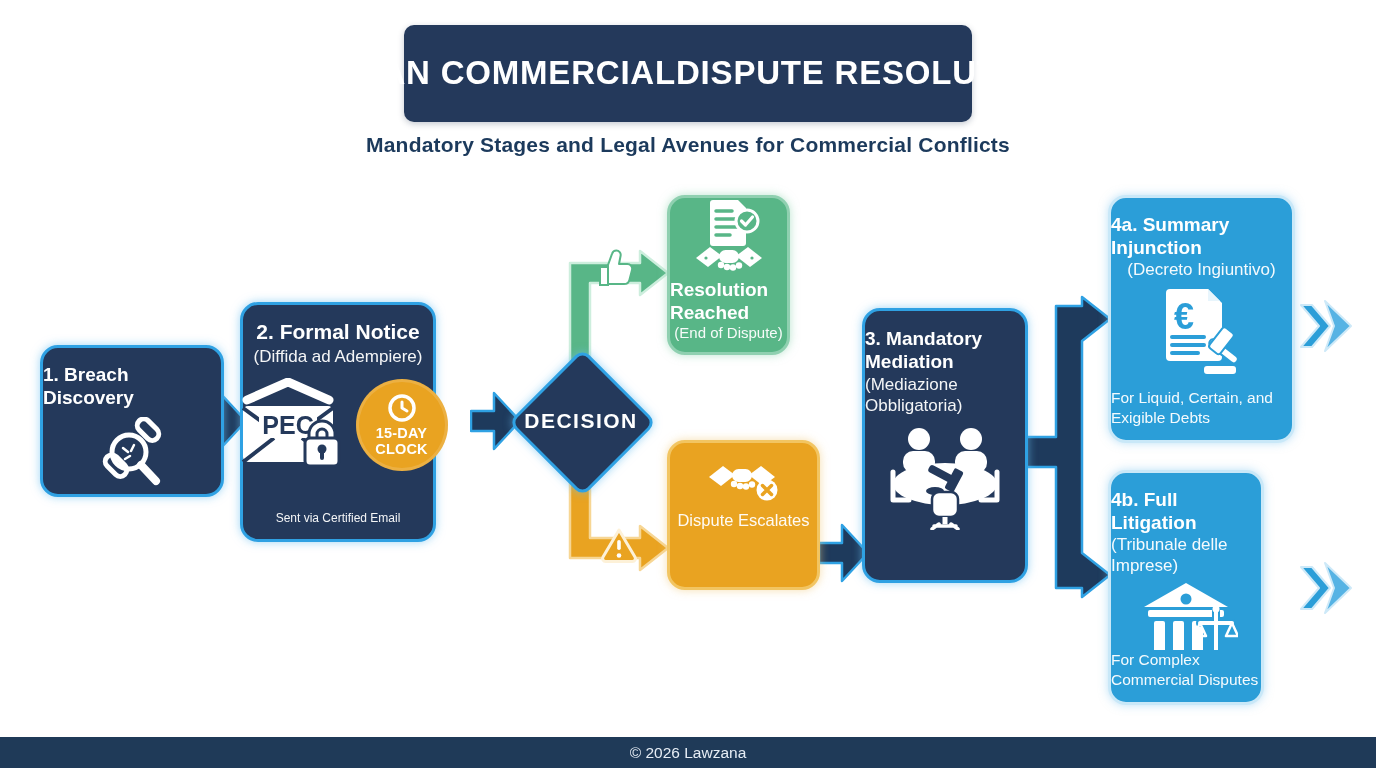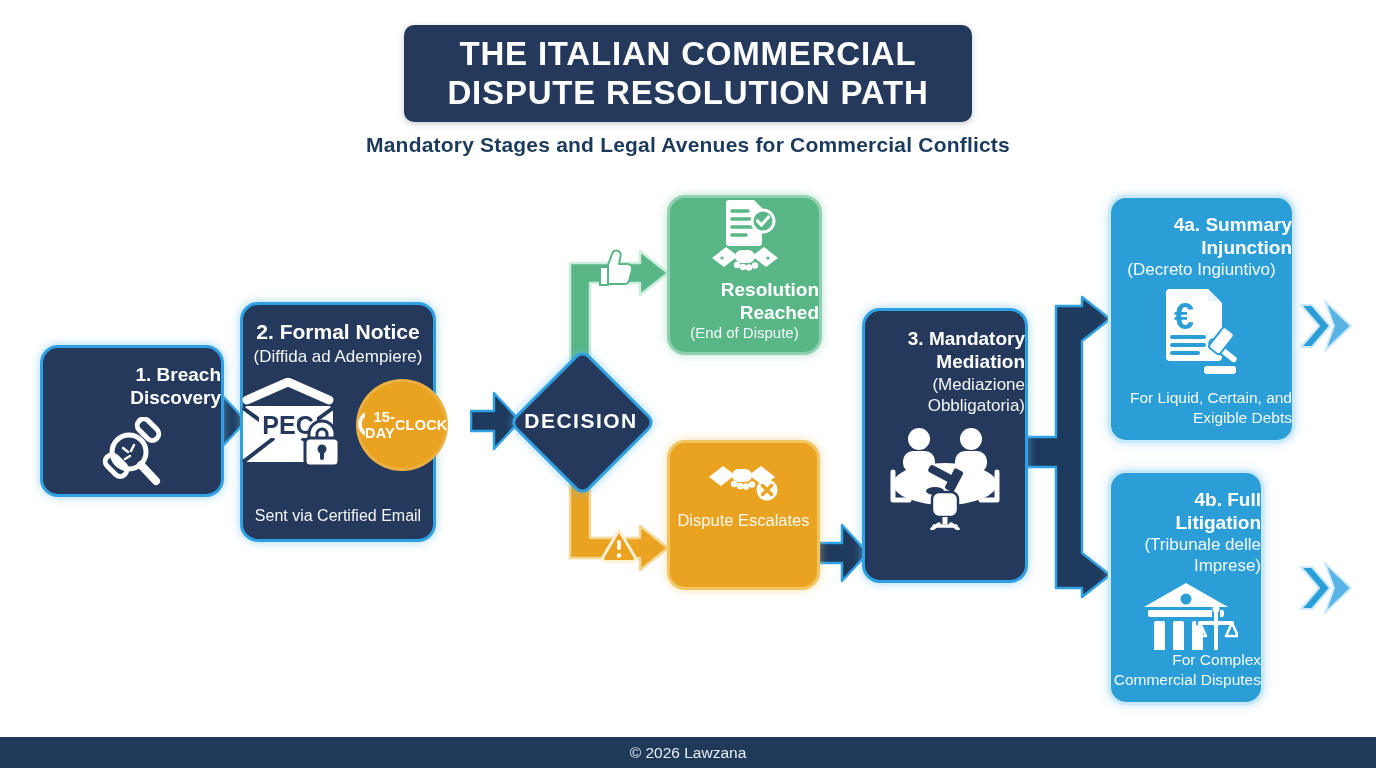--- a/index.html
+++ b/index.html
@@ -1,46 +1,46 @@
 <!DOCTYPE html>
 <html><head>
 <meta charset="utf-8">
 <style>
   html,body{margin:0;padding:0;background:#fff;}
   .canvas{position:relative;width:1376px;height:768px;background:#ffffff;overflow:hidden;
           font-family:"Liberation Sans","DejaVu Sans",sans-serif;}
   
   .title-box{position:absolute;left:404px;top:25px;width:568px;height:97px;background:#24395B;
-             border-radius:10px;display:flex;flex-direction:column;align-items:center;justify-content:center;
+             border-radius:10px;display:flex;align-items:center;justify-content:center;
              box-shadow:0 2px 6px rgba(20,40,70,.25);z-index:4;}
   .title-line{color:#fff;font-weight:700;font-size:33px;line-height:1.18;letter-spacing:.8px;white-space:nowrap;}
   .subtitle{position:absolute;left:0;top:133px;width:1376px;text-align:center;color:#1C3A5C;
             font-size:21px;font-weight:600;letter-spacing:.2px;}
   
   .node{position:absolute;border-radius:18px;display:flex;flex-direction:column;align-items:center;
-        text-align:right;color:#fff;box-sizing:border-box;z-index:2;}
+        text-align:left;color:#fff;box-sizing:border-box;z-index:2;}
   .navy{background:#24395B;border:3px solid #2FA1E3;box-shadow:0 0 10px rgba(106,190,240,.65);}
   .bright{background:#2B9ED8;border:3px solid #C9E8F8;box-shadow:0 0 10px rgba(120,195,240,.5);}
   .green-node{background:#58B687;border:3px solid #8FD0B0;box-shadow:0 0 10px rgba(140,210,175,.6);}
   .orange-node{background:#E9A321;border:3px solid #F2C562;box-shadow:0 0 10px rgba(240,200,120,.6);}
   .n-title{font-weight:700;line-height:1.22;}
   .n-sub{font-weight:400;line-height:1.2;color:rgba(255,255,255,.95);}
   .n-cap{font-weight:500;line-height:1.25;color:rgba(255,255,255,.95);}
   
   .box1{left:40px;top:345px;width:184px;height:152px;padding-top:15px;}
   .box1 .n-title{font-size:19px;}
   .box2{left:240px;top:302px;width:196px;height:240px;padding-top:14px;}
   .box2 .n-title{font-size:21px;}
   .box2 .n-sub{font-size:17px;margin-top:2px;}
   .icon-row{display:flex;align-items:center;justify-content:center;gap:9px;margin-top:11px;}
-  .clock-circle{width:92px;height:92px;border-radius:50%;background:#E9A321;display:flex;
+  .clock-circle{width:92px;height:92px;border-radius:50%;background:#E9A321;display:flex;flex-direction:column;
                 align-items:center;justify-content:center;box-shadow:inset 0 0 0 3px rgba(255,255,255,.15);}
   .clock-line{font-size:14.5px;font-weight:700;line-height:1.12;color:#fff;letter-spacing:.2px;}
-  .box2 .n-cap{margin-top:auto;margin-bottom:13px;font-size:16px;}
-  .greenbox{left:667px;top:195px;width:155px;height:160px;padding-top:0;}
+  .box2 .n-cap{margin-top:auto;margin-bottom:13px;font-size:12px;}
+  .greenbox{left:667px;top:195px;width:123px;height:160px;padding-top:0;}
   .greenbox .n-title{font-size:19px;margin-top:4px;}
   .greenbox .n-sub{font-size:15px;}
   .orangebox{left:667px;top:440px;width:153px;height:150px;padding-top:12px;}
   .orangebox .n-title{font-size:19px;}
   .orangebox .n-cap{font-size:16.5px;margin-top:7px;}
   .box3{left:862px;top:308px;width:166px;height:275px;padding-top:16px;}
   .box3 .n-title{font-size:19px;}
   .box3 .n-sub{font-size:17px;margin-top:2px;}
   .box3 .n-cap{margin-top:auto;margin-bottom:14px;font-size:16px;}
   .box4a{left:1108px;top:195px;width:187px;height:248px;padding-top:15px;}

